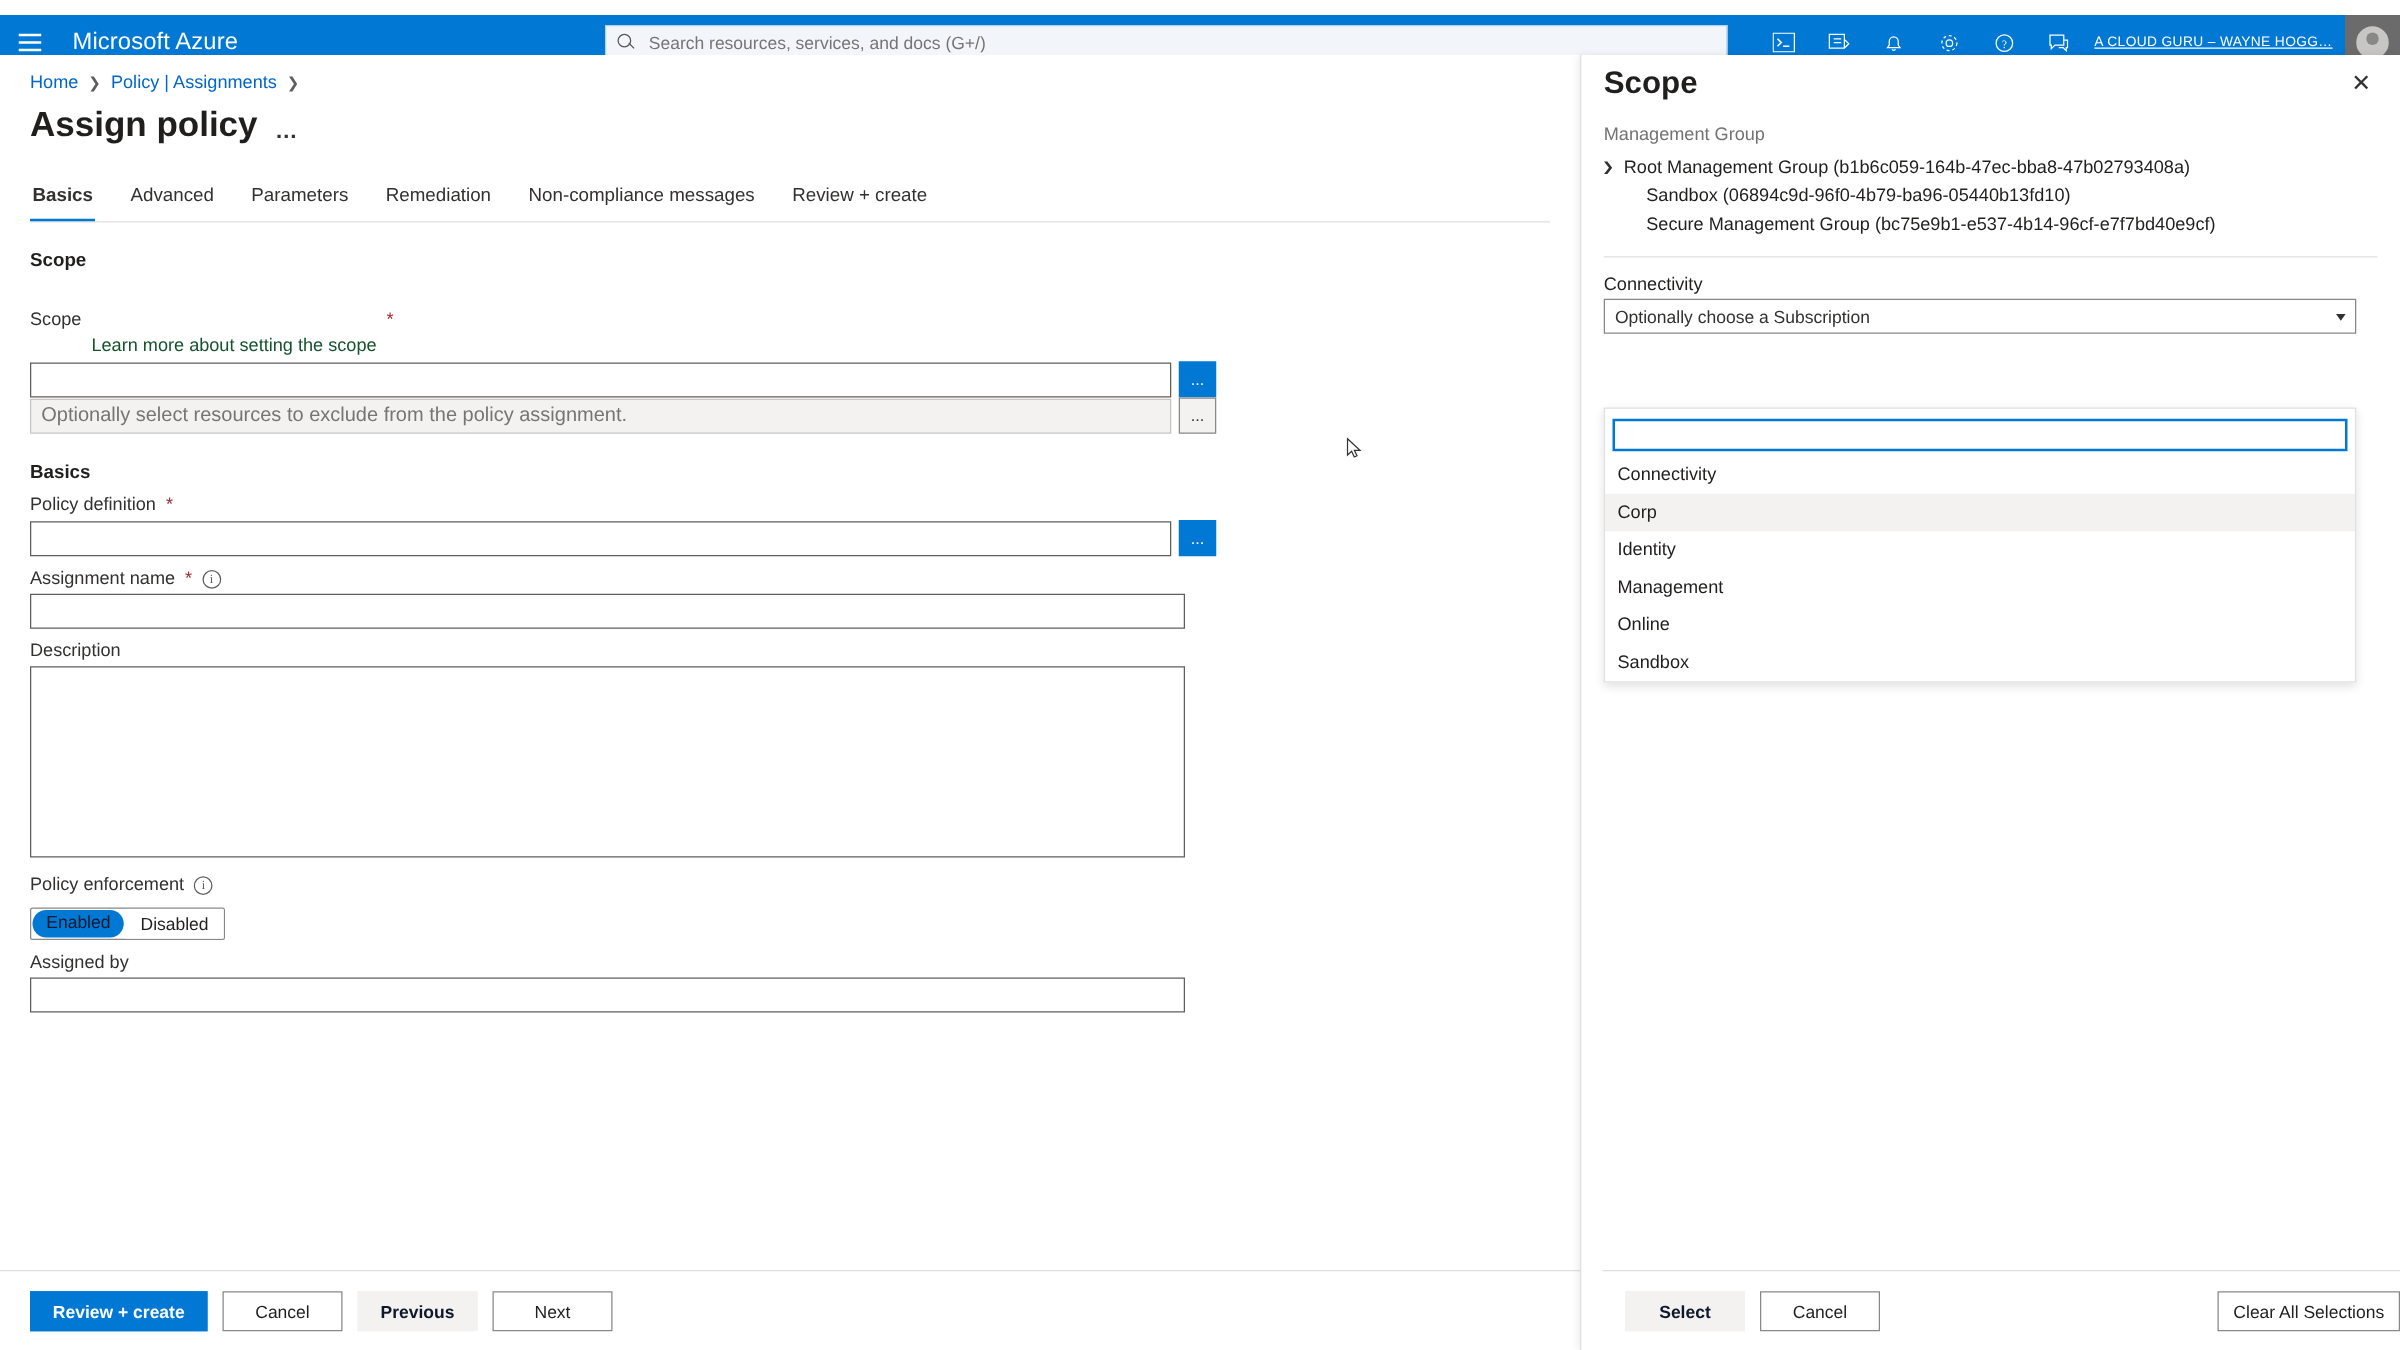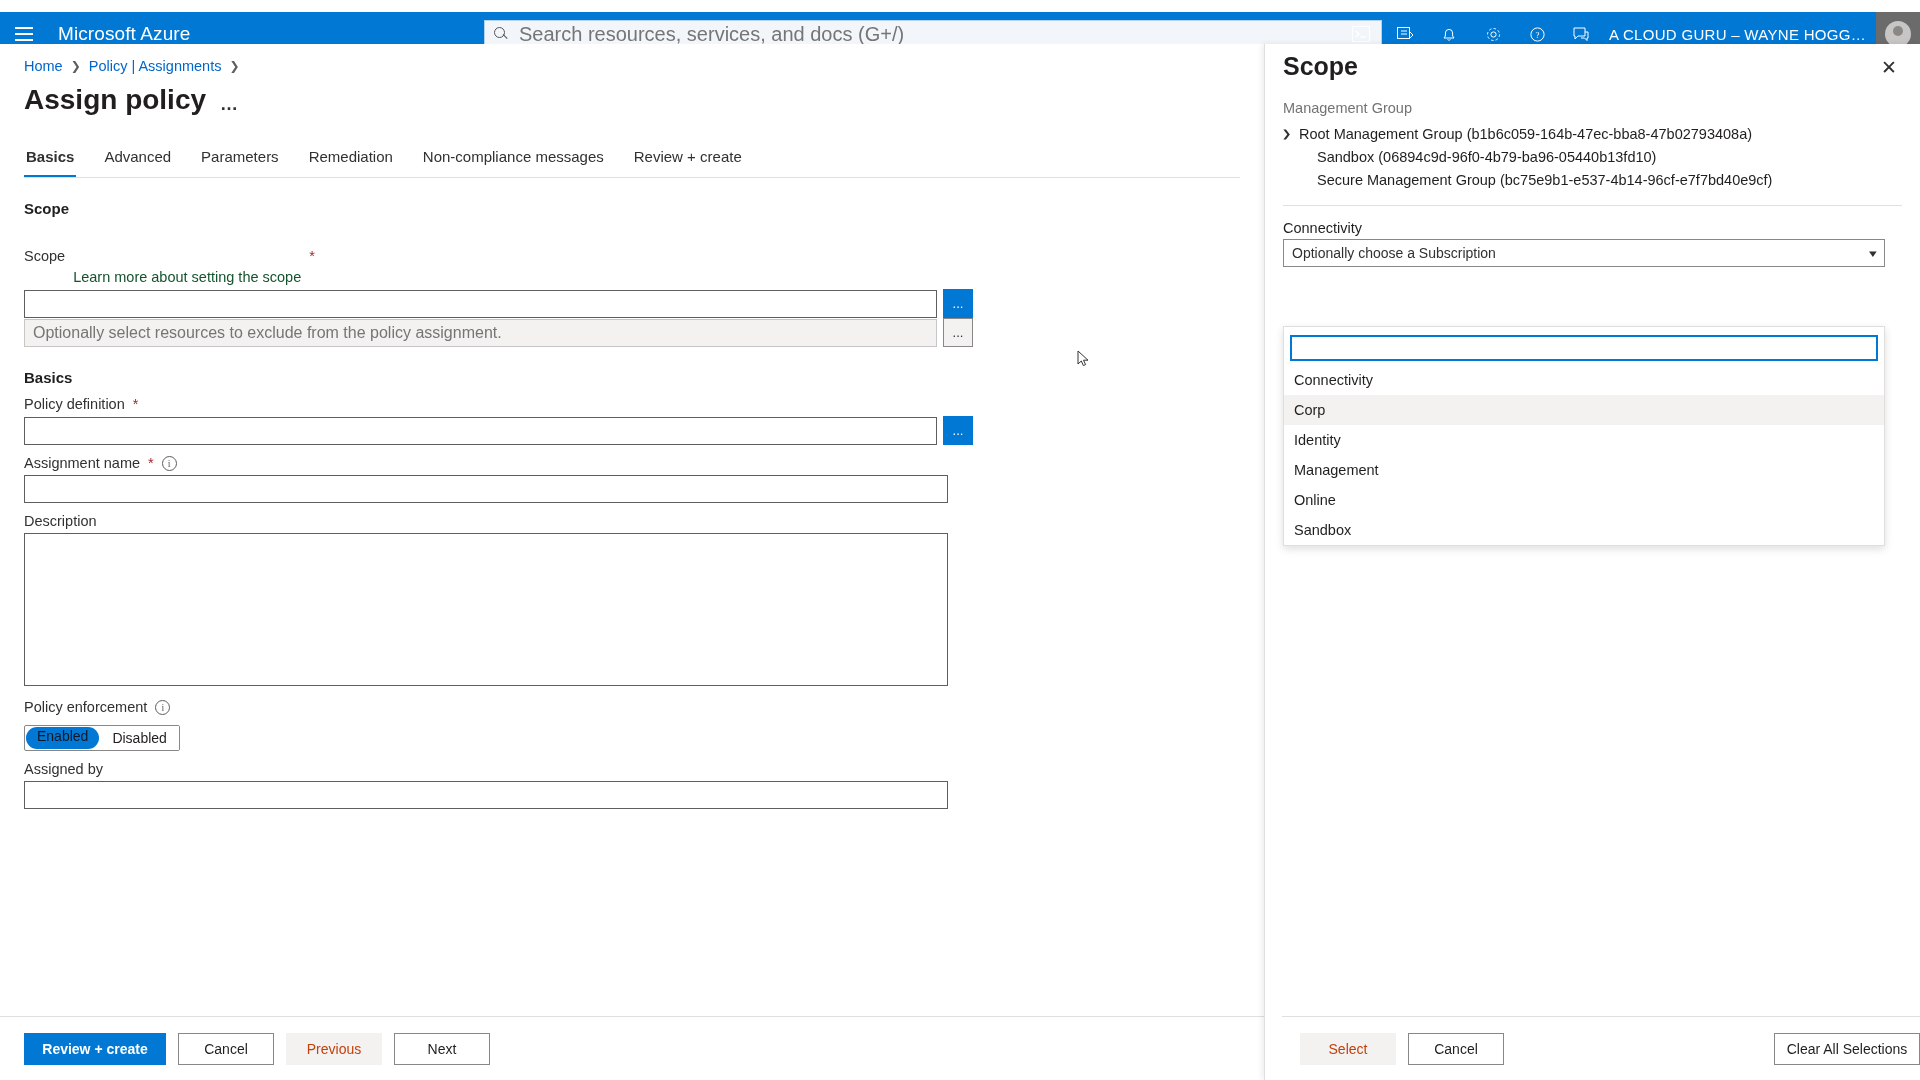--- a/index.html
+++ b/index.html
@@ -48,36 +48,36 @@
   .searchwrap .mag::before {
     content: ""; position: absolute; left: 1px; top: 1px;
     width: 9px; height: 9px; border: 1.4px solid #555; border-radius: 50%;
   }
   .searchwrap .mag::after {
     content: ""; position: absolute; left: 9px; top: 10px;
     width: 6px; height: 1.4px; background: #555; transform: rotate(45deg);
   }
   .searchwrap input {
     border: none; outline: none; background: transparent;
-    font-size: 20px; color: #323130; width: 100%;
+    font-size: 14px; color: #323130; width: 100%;
     font-family: "Liberation Sans", sans-serif;
   }
   .topicons {
     position: absolute; right: 0; top: 0; height: 44px;
     display: flex; align-items: center;
   }
   .topicon {
     width: 44px; height: 44px; display: flex; align-items: center; justify-content: center;
     color: #fff; font-size: 16px; cursor: pointer;
   }
   .topicon svg { display: block; }
   .account {
     height: 44px; display: flex; align-items: center;
-    color: #fff; font-size: 15px; padding: 0 10px 0 6px;
-    letter-spacing: .3px; cursor: pointer;
+    color: #fff; font-size: 11px; padding: 0 10px 0 6px;
+    letter-spacing: .3px; cursor: pointer; text-decoration: underline;
   }
   .avatar {
     width: 44px; height: 44px; display: flex; align-items: center; justify-content: center;
     background: #6b6b6b; cursor: pointer;
   }
   .avatar .head {
     width: 26px; height: 26px; border-radius: 50%; background: #c8c6c4; position: relative;
   }
   .avatar .head::after {
     content: ""; position: absolute; left: 50%; top: 5px; transform: translateX(-50%);
@@ -180,21 +180,21 @@
     display: flex; align-items: center; gap: 12px;
     padding-left: 24px;
   }
   .btn {
     height: 32px; min-width: 96px;
     border: 1px solid #8a8886; background: #fff; color: #201f1e;
     font-size: 14px; cursor: pointer;
     font-family: "Liberation Sans", sans-serif;
   }
   .btn.primary { background: #0078d4; border-color: #0078d4; color: #fff; font-weight: bold; width: 142px; }
-  .btn.disabled { color: #c2410c; background: #f3f2f1; border-color: #f3f2f1; cursor: default; }
+  .btn.disabled { color: #0f172a; background: #f3f2f1; border-color: #f3f2f1; cursor: default; font-weight: bold; }
 
   
   .panel {
     position: absolute; top: 44px; right: 0;
     width: 656px; height: 1036px;
     background: #fff;
     border-left: 1px solid #e1dfdd;
     box-shadow: -2px 0 6px rgba(0,0,0,.08);
   }
   .panel-title {

